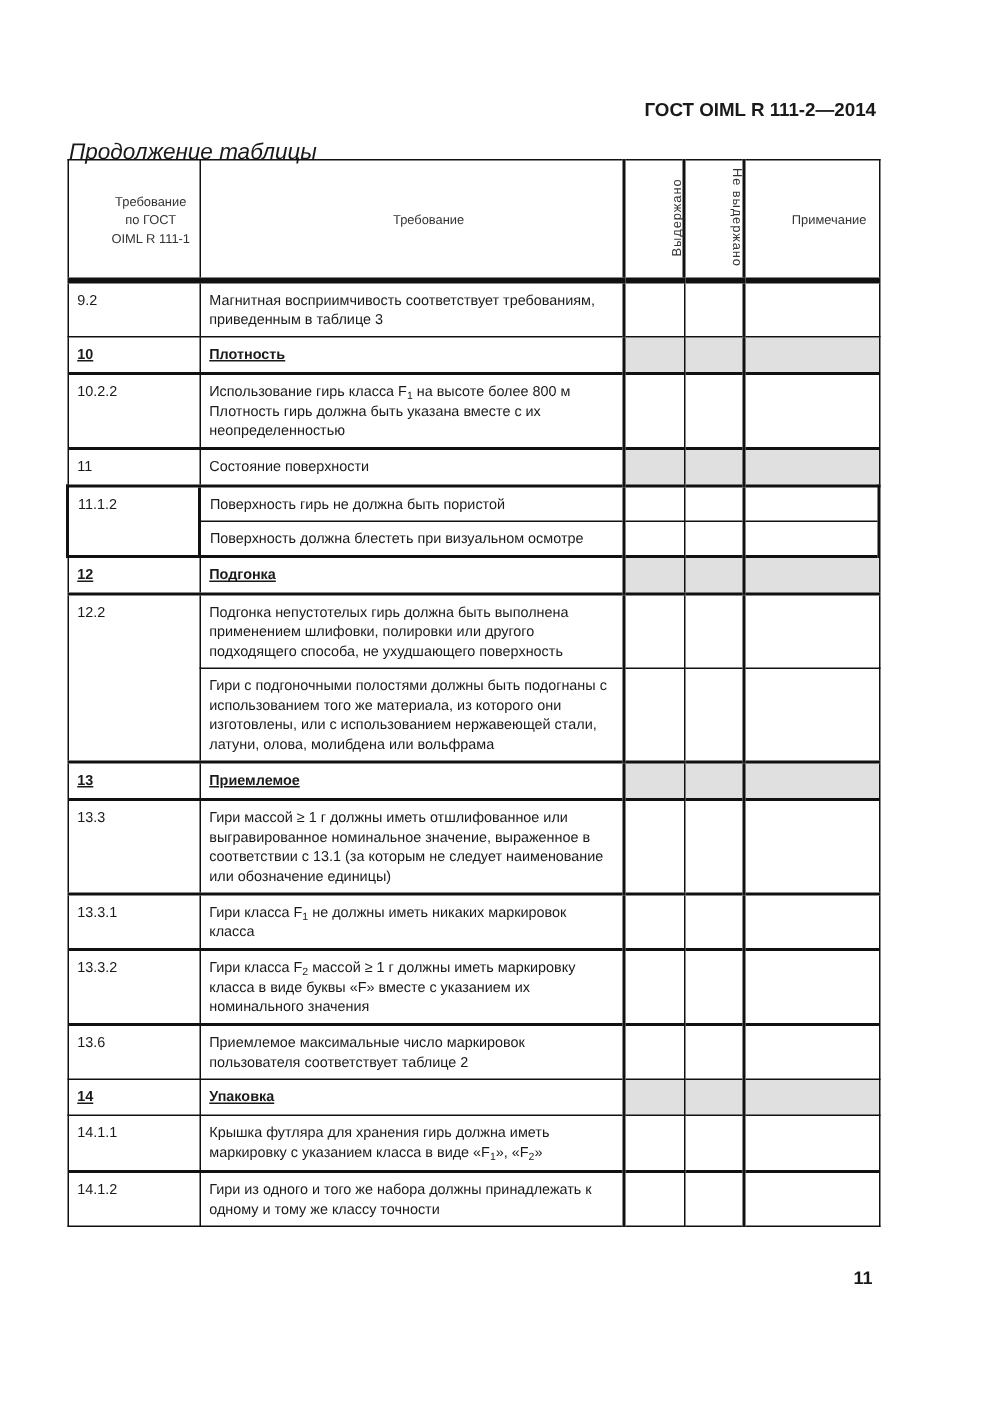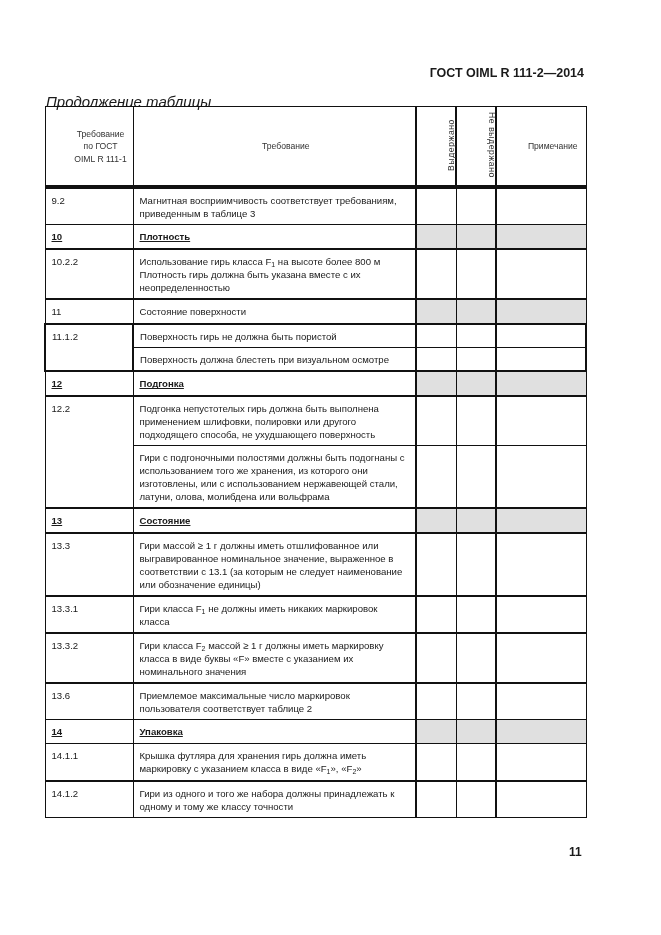--- a/index.html
+++ b/index.html
@@ -99,28 +99,28 @@
       <td class="note"></td>
     </tr>
     <tr class="thick" style="height:49px">
       <td rowspan="2" class="num">12.2</td>
       <td class="req">Подгонка непустотелых гирь должна быть выполнена применением шлифовки, полировки или другого подходящего способа, не ухудшающего поверхность</td>
       <td class="chk"></td>
       <td></td>
       <td class="note"></td>
     </tr>
     <tr style="height:58px">
-      <td class="req">Гири с подгоночными полостями должны быть подогнаны с использованием того же хранения, из которого они изготовлены, или с использованием нержавеющей стали, латуни, олова, молибдена или вольфрама</td>
+      <td class="req">Гири с подгоночными полостями должны быть подогнаны с использованием того же материала, из которого они изготовлены, или с использованием нержавеющей стали, латуни, олова, молибдена или вольфрама</td>
       <td class="chk"></td>
       <td></td>
       <td class="note"></td>
     </tr>
     <tr class="sec thick">
       <td class="num">13</td>
-      <td class="req">Состояние</td>
+      <td class="req">Приемлемое</td>
       <td class="chk"></td>
       <td class="chk" style="border-left-width:1.2px"></td>
       <td class="note"></td>
     </tr>
     <tr class="thick" style="height:61px">
       <td class="num">13.3</td>
       <td class="req">Гири массой ≥ 1 г должны иметь отшлифованное или выгравированное номинальное значение, выраженное в соответствии с 13.1 (за которым не следует наименование или обозначение единицы)</td>
       <td class="chk"></td>
       <td></td>
       <td class="note"></td>

